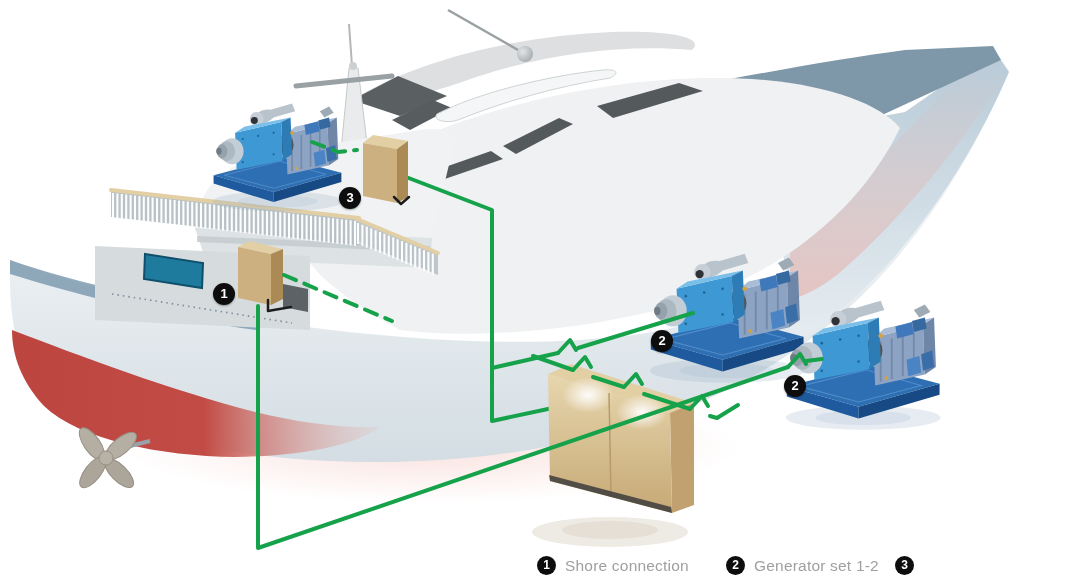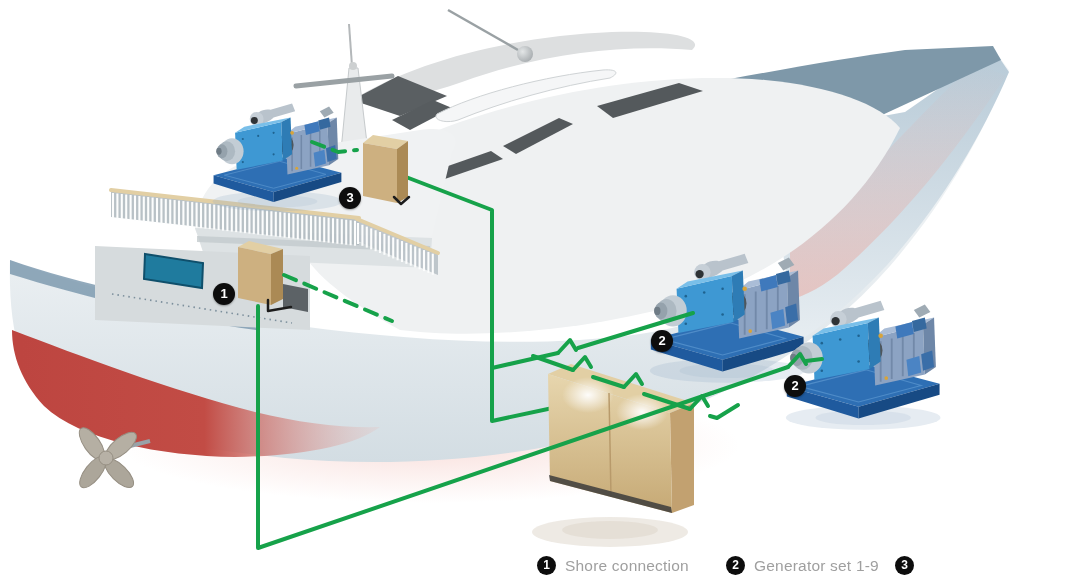--- a/index.html
+++ b/index.html
@@ -317,19 +317,19 @@
       <div class="marker" style="left: 784px; top: 375px;">2</div>
       <div class="marker" style="left: 339px; top: 187px;">3</div>
     </div>
 
 <div class="legend-item" style="left:537px">
   <span class="legend-badge">1</span>
   <span class="legend-label">Shore connection</span>
 </div>
 <div class="legend-item" style="left:726px">
   <span class="legend-badge">2</span>
-  <span class="legend-label">Generator set 1-9</span>
+  <span class="legend-label">Generator set 1-2</span>
 </div>
 <div class="legend-item" style="left:895px">
   <span class="legend-badge">3</span>
 </div>
 
 </div>
 
 </body></html>

